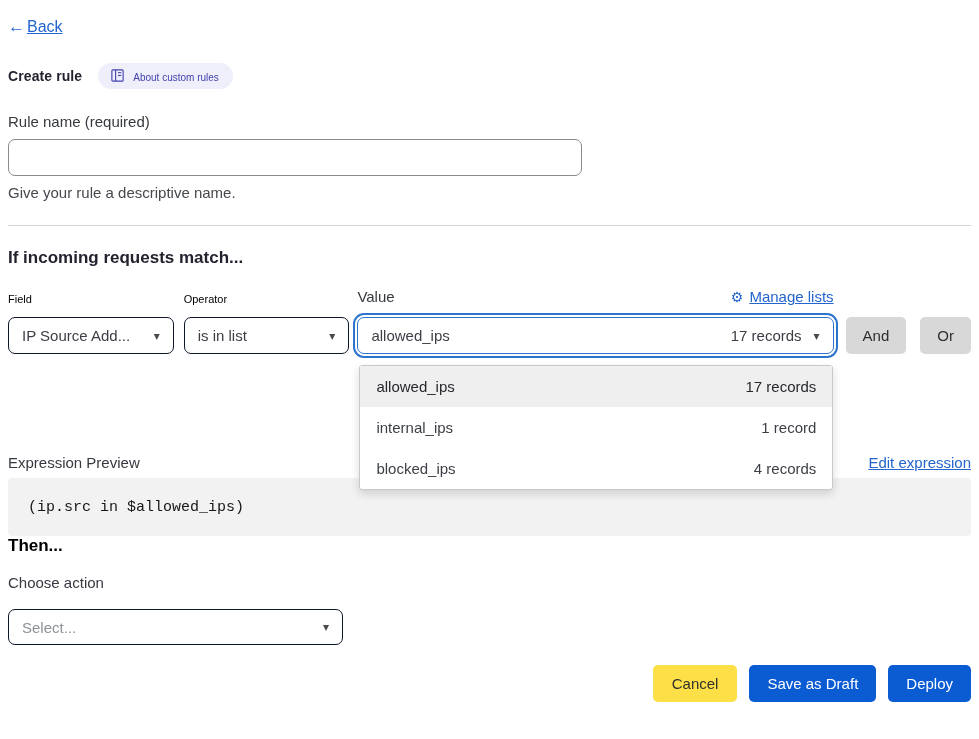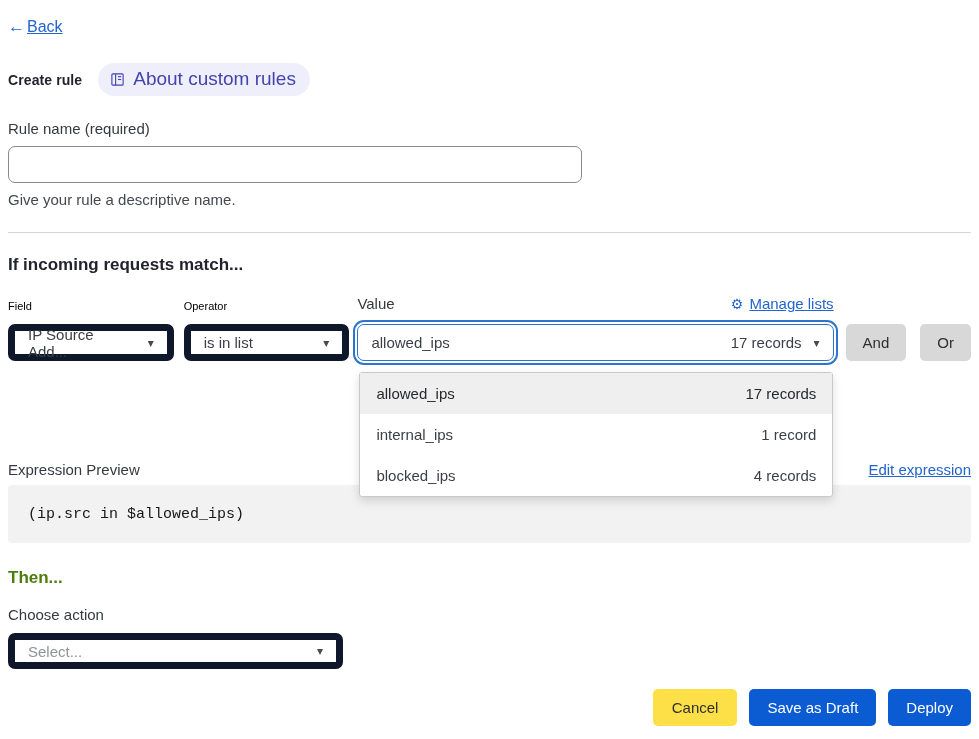--- a/index.html
+++ b/index.html
@@ -17,24 +17,24 @@
     margin-top: 17px; color: #2364cd; font-size: 16px;
     text-decoration: none; cursor: pointer;
   }
   .back-arrow { font-size: 17px; text-decoration: none; }
   .back-text { text-decoration: underline; }
 
   
   .title-row { display: flex; align-items: center; gap: 16px; margin-top: 26px; }
   h1.page-title { font-size: 14px; font-weight: 700; color: #23232f; letter-spacing: .1px; }
   .about-badge {
-    display: inline-flex; align-items: center; gap: 8px;
+    display: inline-flex; align-items: flex-end; gap: 8px;
     background: #efeffb; color: #4343ae;
     border-radius: 999px; padding: 5px 14px 6px 12px;
-    font-size: 19px; cursor: pointer; text-decoration: none;
+    font-size: 10px; cursor: pointer; text-decoration: none;
   }
 
   
   .field-label { display: block; margin-top: 24px; font-size: 15px; color: #36393f; }
   .rule-name-input {
     display: block; margin-top: 9px; width: 574px; height: 37px;
     border: 1px solid #8a8a8a; border-radius: 7px;
     font-size: 15px; padding: 0 12px; color: #222; outline: none;
     font-family: inherit;
   }
@@ -53,21 +53,21 @@
     font-size: 15px; color: #36393f; margin-bottom: 12px;
   }
   .manage-link {
     display: inline-flex; align-items: center; gap: 6px;
     color: #2364cd; font-size: 15px; cursor: pointer; text-decoration: none;
   }
   .manage-link .link-text { text-decoration: underline; }
   .gear-glyph { font-size: 14px; line-height: 1; text-decoration: none; }
 
   .select {
-    height: 37px; border: 7px solid #0f172a; border-radius: 7px;
+    height: 37px; border: 1px solid #0f172a; border-radius: 7px;
     display: flex; align-items: center; justify-content: space-between;
     padding: 0 13px; font-size: 15px; color: #3b3e44; background: #fff;
     cursor: pointer;
   }
   .caret { font-size: 12px; color: #4a4a4a; margin-left: 12px; }
   .field-col { width: 167px; margin-right: 10px; }
   .operator-col { width: 167px; margin-right: 8px; }
   .value-col { width: 480px; position: relative; }
   .select.focused {
     border: 1px solid #2e74cf;
@@ -111,23 +111,23 @@
   .code-block {
     margin-top: 7px; height: 58px; background: #f2f2f2; border-radius: 4px;
     display: flex; align-items: center; padding: 0 20px;
   }
   .code-block code {
     font-family: "Liberation Mono", "DejaVu Sans Mono", monospace;
     font-size: 15px; color: #17171a;
   }
 
   
-  h2.then-heading { margin-top: 25px; font-size: 17px; font-weight: 700; color: #4d7c0f; }
+  h2.then-heading { font-size: 17px; font-weight: 700; color: #000000; }
   .choose-action-label { margin-top: 18px; font-size: 15px; color: #36393f; }
-  .action-select { margin-top: 10px; width: 335px; height: 36px; }
+  .action-select { margin-top: 18px; width: 335px; height: 36px; }
   .placeholder-text { color: #8f9297; }
 
   
   .footer-row { display: flex; justify-content: flex-end; align-items: center; gap: 12px; margin-top: 20px; }
   .btn { height: 37px; border: none; border-radius: 5px; font-size: 15px; font-family: inherit; cursor: pointer; }
   .btn-neutral { background: #fde047; color: #2f2f2f; padding: 0 19px; }
   .btn-primary { background: #0b5bd3; color: #ffffff; padding: 0 18px; }
 </style>
 </head>
 <body>

